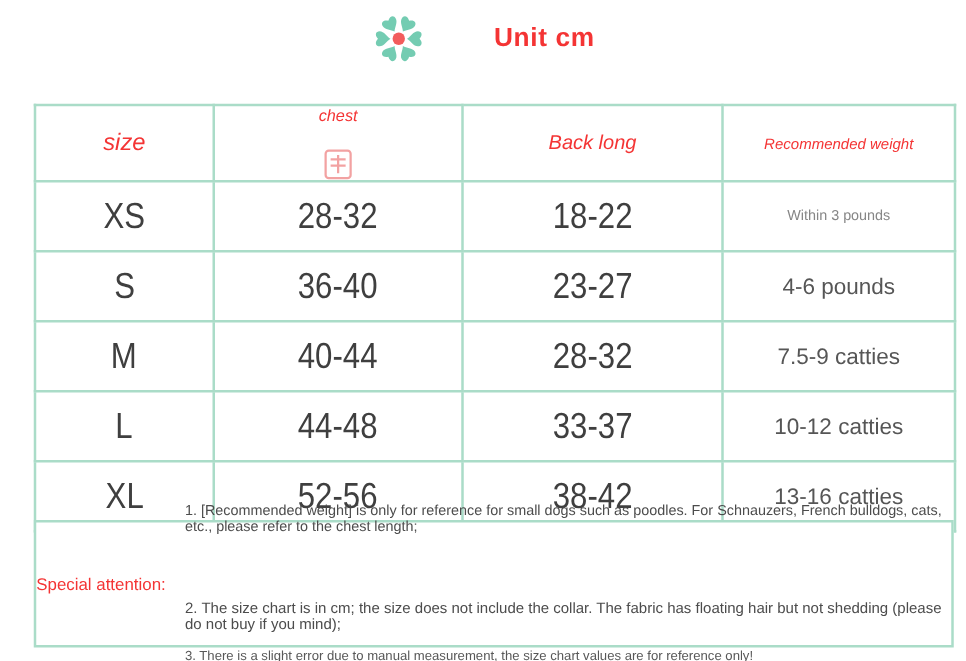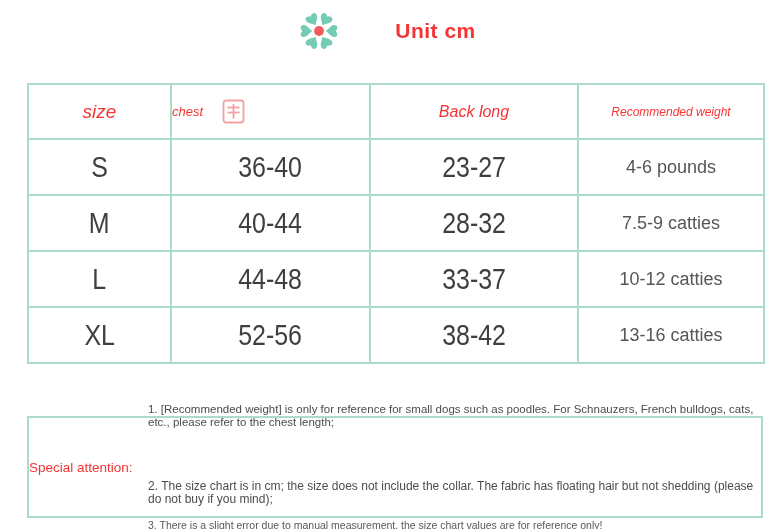--- a/index.html
+++ b/index.html
@@ -47,21 +47,21 @@
   .col-size{width:143px;}
   .col-chest{width:199px;}
   .col-back{width:208px;}
   .col-weight{width:186px;}
 
   .hdr{color:var(--accent-red);font-style:italic;}
   .hdr-size{font-size:19px;}
   .hdr-chest{font-size:13px;}
   .hdr-back{font-size:16px;}
   .hdr-weight{font-size:12px;}
-  .hdr-chest-wrap{display:flex;align-items:center;justify-content:flex-start;gap:19px;}
+  .hdr-chest-wrap{display:flex;align-items:center;justify-content:flex-start;gap:19px;flex-direction:column;}
   .stamp-icon{width:23px;height:25px;opacity:.8;}
 
   .big{
     color:var(--data-text);
     font-size:29px;
     display:inline-block;transform:scaleX(.86);
     letter-spacing:0;
   }
   .weight-cell{color:#565656;font-size:18px;}
   .weight-cell.dim{color:#868686;font-size:11.5px;}
@@ -131,20 +131,26 @@
             </g>
           </svg>
         </span>
       </th>
       <th class="hdr hdr-back">Back long</th>
       <th class="hdr hdr-weight">Recommended weight</th>
     </tr>
   </thead>
   <tbody>
     <tr>
+      <td><span class="big">XS</span></td>
+      <td><span class="big">28-32</span></td>
+      <td><span class="big">18-22</span></td>
+      <td class="weight-cell dim">Within 3 pounds</td>
+    </tr>
+    <tr>
       <td><span class="big">S</span></td>
       <td><span class="big">36-40</span></td>
       <td><span class="big">23-27</span></td>
       <td class="weight-cell">4-6 pounds</td>
     </tr>
     <tr>
       <td><span class="big">M</span></td>
       <td><span class="big">40-44</span></td>
       <td><span class="big">28-32</span></td>
       <td class="weight-cell">7.5-9 catties</td>

